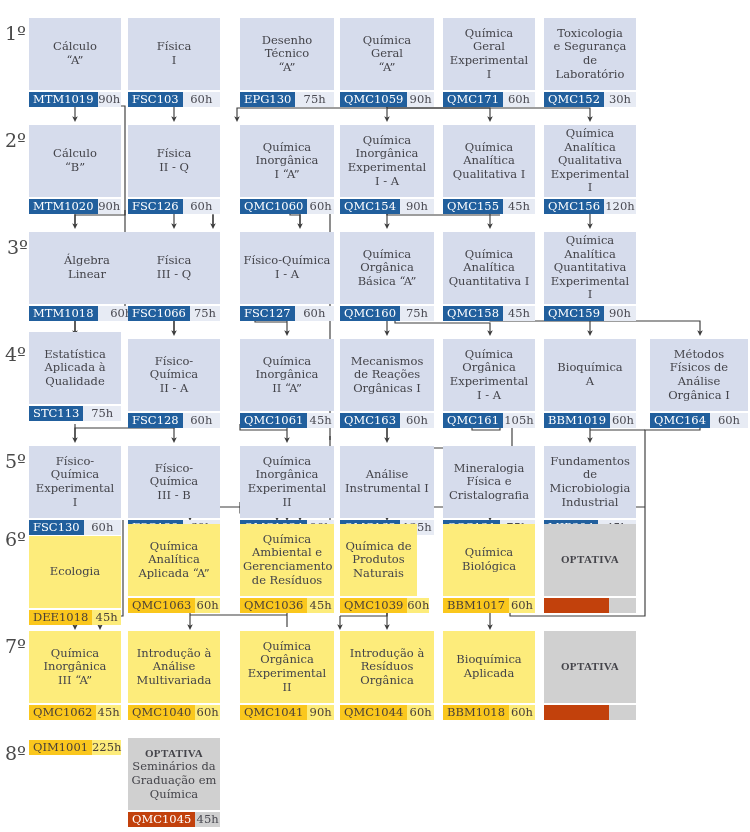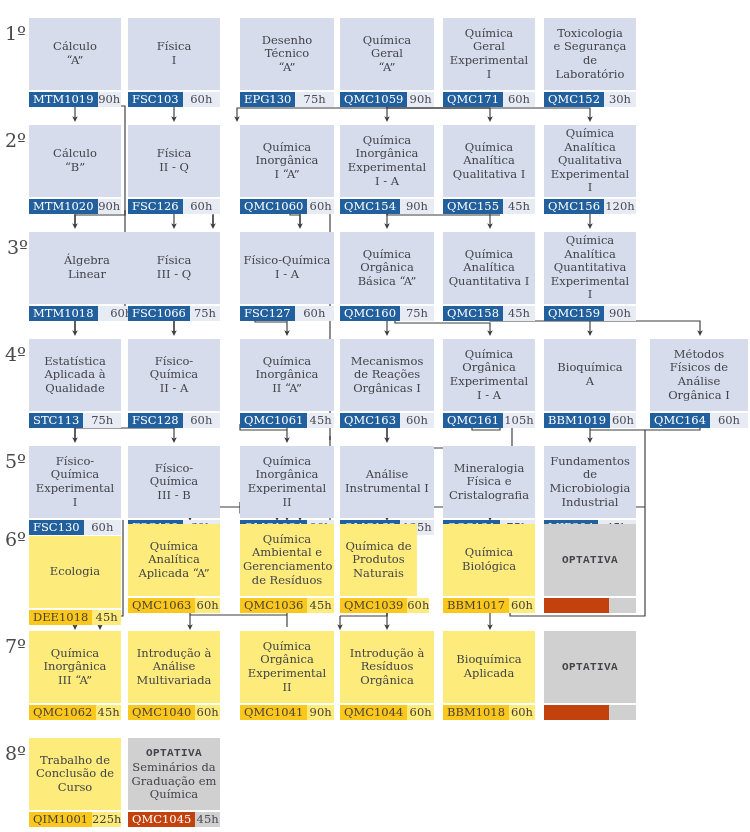--- a/index.html
+++ b/index.html
@@ -90,21 +90,21 @@
 
   
   .gray .body{background:#d0d0d0;}
   .gray .foot .code{background:#c2410c;color:#ffffff;text-align:center;}
   .gray .foot .hrs{background:#d0d0d0;color:#4a4a52;}
 
   
   .gray.blank .foot .code{flex:0 0 62%;}
   .gray.blank .foot .hrs{flex:1 1 auto;}
 
-  .opt-title{font-weight:bold;font-family:Liberation Mono, monospace;font-size:11px;letter-spacing:.4px;}
+  .opt-title{font-weight:bold;font-family:Liberation Serif, serif;font-size:11px;letter-spacing:.4px;}
   .sub{font-size:11.5px;}
 </style>
 </head>
 <body>
 
 <div id="sheet">
 
   <svg id="wires" viewBox="0 0 750 832" width="750" height="832">
     <defs>
       <marker id="ah" markerWidth="7" markerHeight="7" refX="3.1" refY="3.2" orient="auto" markerUnits="userSpaceOnUse">
@@ -393,21 +393,21 @@
       </div>
       <div class="card blue" style="left: 544px; top: 232px; width: 92px;">
         <div class="body">
           <span class="t"><span class="sub">Química</span><br><span class="sub">Analítica</span><br><span class="sub">Quantitativa</span><br><span class="sub">Experimental I</span></span>
         </div>
         <div class="foot">
           <div class="code">QMC159</div>
           <div class="hrs">90h</div>
         </div>
       </div>
-      <div class="card blue" style="left: 29px; top: 339px; width: 92px;">
+      <div class="card blue" style="left: 29px; top: 332px; width: 92px;">
         <div class="body">
           <span class="t"><span class="sub">Estatística</span><br><span class="sub">Aplicada à</span><br><span class="sub">Qualidade</span></span>
         </div>
         <div class="foot">
           <div class="code">STC113</div>
           <div class="hrs">75h</div>
         </div>
       </div>
       <div class="card blue" style="left: 128px; top: 339px; width: 92px;">
         <div class="body">
@@ -619,23 +619,20 @@
       <div class="card gray blank" style="left: 544px; top: 631px; width: 92px;">
         <div class="body">
           <span class="t"><span class="opt-title">OPTATIVA</span></span>
         </div>
         <div class="foot">
           <div class="code"></div>
           <div class="hrs"></div>
         </div>
       </div>
       <div class="card yellow" style="left: 29px; top: 738px; width: 92px;">
-        <div class="body">
-          <span class="t"><span class="sub">Trabalho de</span><br><span class="sub">Conclusão de</span><br><span class="sub">Curso</span></span>
-        </div>
         <div class="foot">
           <div class="code">QIM1001</div>
           <div class="hrs">225h</div>
         </div>
       </div>
       <div class="card gray" style="left: 128px; top: 738px; width: 92px;">
         <div class="body">
           <span class="t"><span class="opt-title">OPTATIVA</span><br><span class="sub">Seminários da</span><br><span class="sub">Graduação em</span><br><span class="sub">Química</span></span>
         </div>
         <div class="foot">

